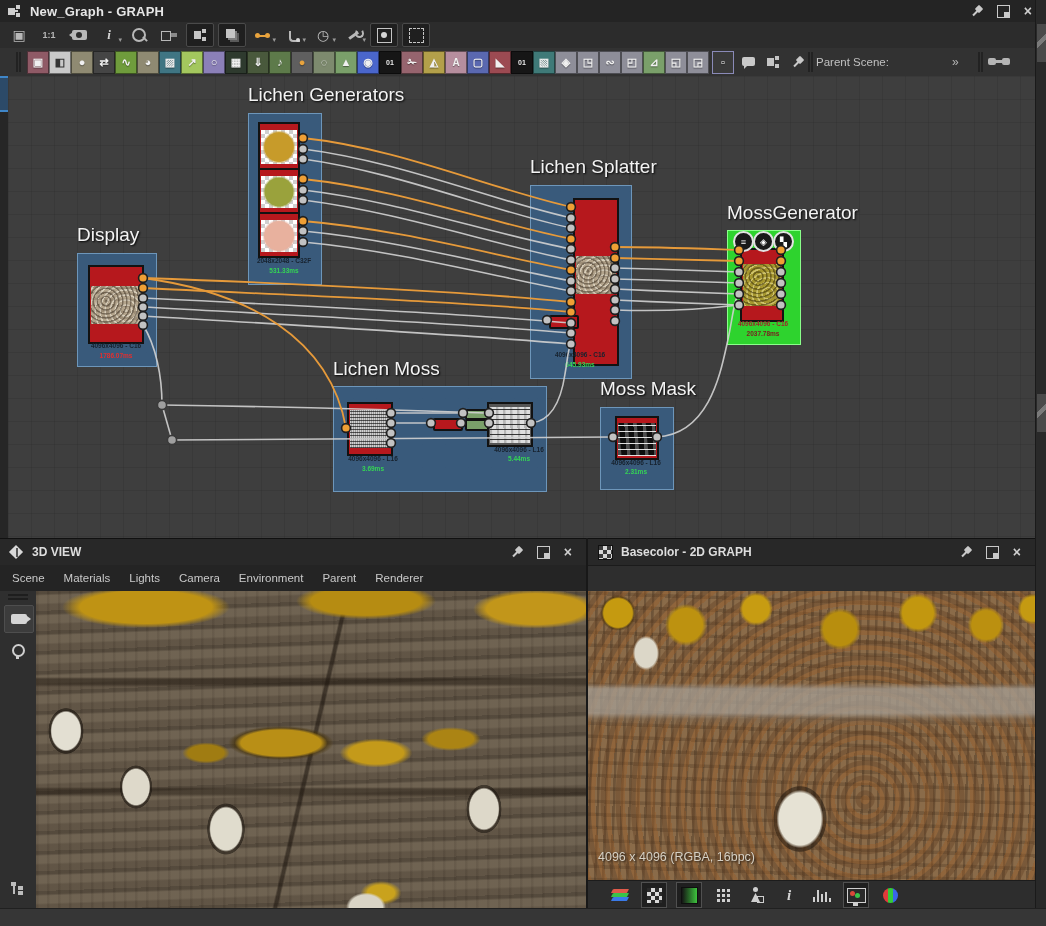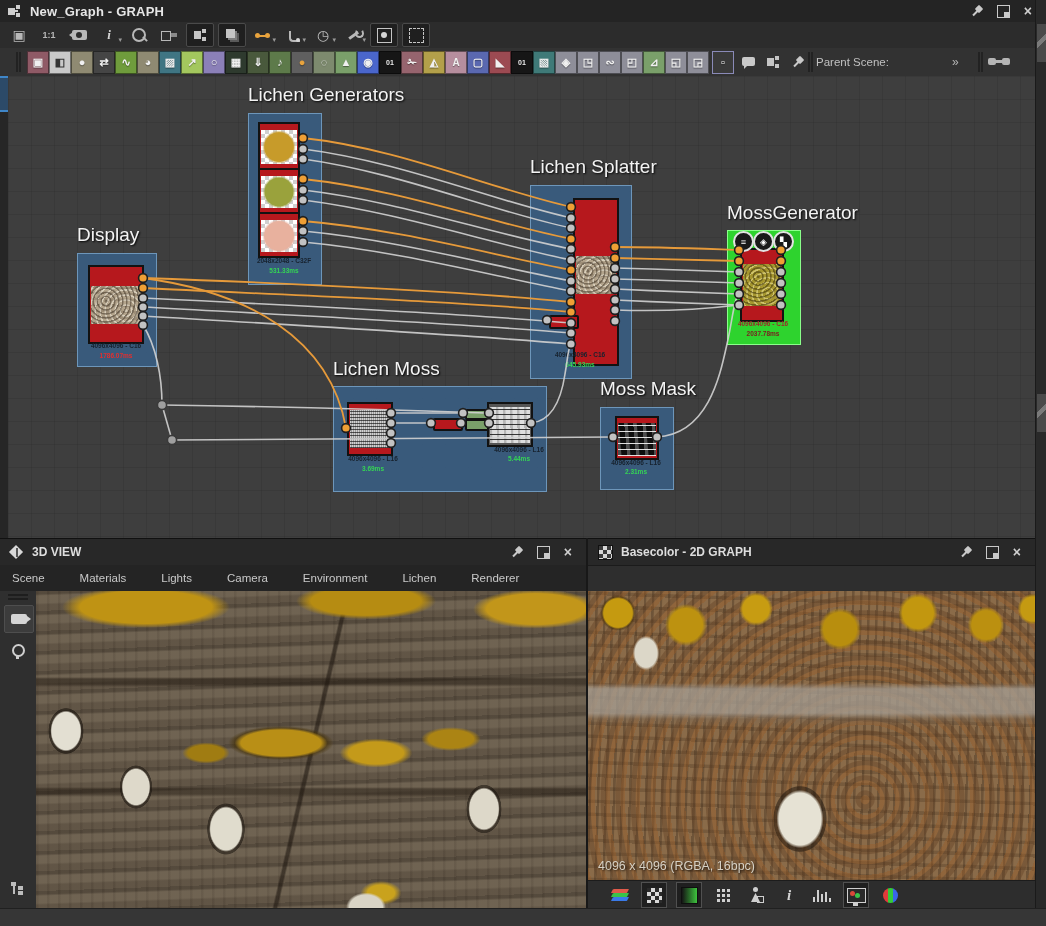--- a/index.html
+++ b/index.html
@@ -103,21 +103,21 @@
   .panel{background:#2e2e2e;border-top:1px solid #111;}
   .p3d{left:0;top:538px;width:586px;height:370px;}
   .p2d{left:588px;top:538px;width:447px;height:370px;}
   .pdivider{left:586px;top:538px;width:2px;height:370px;background:#181818;}
   .phead{position:absolute;left:0;top:0;right:0;height:26px;background:#282828;border-bottom:1px solid #1b1b1b;display:flex;align-items:center;gap:8px;padding-left:10px;}
   .ptitle{font-size:12px;font-weight:bold;color:#dedede;}
   .cubeic{width:14px;height:14px;position:relative;}
   .cubeic::before{content:"";position:absolute;left:1px;top:2px;width:10px;height:10px;background:#d8d8d8;transform:rotate(45deg);}
   .cubeic::after{content:"";position:absolute;left:6px;top:3px;width:1.5px;height:9px;background:#555;transform:rotate(0deg);}
   .checkic{width:13px;height:13px;background-image:linear-gradient(45deg,#d8d8d8 25%,transparent 25%,transparent 75%,#d8d8d8 75%),linear-gradient(45deg,#d8d8d8 25%,#3a3a3a 25%,#3a3a3a 75%,#d8d8d8 75%);background-size:8px 8px;background-position:0 0,4px 4px;border:1px solid #111;}
-  .menubar{position:absolute;left:0;top:26px;right:0;height:26px;background:#242424;display:flex;align-items:center;gap:35px;padding-left:12px;font-size:11.5px;color:#c9c9c9;border-bottom:1px solid #1b1b1b;}
+  .menubar{position:absolute;left:0;top:26px;right:0;height:26px;background:#242424;display:flex;align-items:center;gap:19px;padding-left:12px;font-size:11.5px;color:#c9c9c9;border-bottom:1px solid #1b1b1b;}
   .menubar span{cursor:default;}
   .sidebar3d{position:absolute;left:0;top:52px;width:36px;bottom:0;background:#2f2f2f;border-right:1px solid #1f1f1f;}
   .grip{position:absolute;left:8px;top:3px;width:20px;height:2px;background:#1e1e1e;box-shadow:0 4px 0 #1e1e1e;}
   .sbtn{position:absolute;left:4px;width:28px;height:26px;display:flex;align-items:center;justify-content:center;border-radius:2px;}
   .sbtn.on{background:#3c3c3c;border:1px solid #4e4e4e;}
   .ic-vcam{width:16px;height:10px;background:#d5d5d5;border-radius:2px;position:relative;}
   .ic-vcam::after{content:"";position:absolute;right:-4px;top:2px;border-left:4px solid #d5d5d5;border-top:3px solid transparent;border-bottom:3px solid transparent;}
   .ic-bulb{width:9px;height:9px;border:2px solid #cfcfcf;border-radius:50%;position:relative;}
   .ic-bulb::after{content:"";position:absolute;left:2px;top:9px;width:3px;height:4px;background:#cfcfcf;}
   .ic-tree{width:14px;height:12px;position:relative;}
@@ -165,21 +165,21 @@
     radial-gradient(circle 30px at 98px 34px,#bd9210 0 55%,transparent 70%),
     radial-gradient(circle 24px at 168px 18px,#c79c12 0 55%,transparent 70%),
     radial-gradient(circle 30px at 252px 38px,#b88e0e 0 55%,transparent 70%),
     radial-gradient(circle 28px at 330px 22px,#c2970f 0 55%,transparent 70%),
     radial-gradient(circle 26px at 398px 34px,#bb9010 0 55%,transparent 70%),
     radial-gradient(circle 22px at 445px 18px,#c49a12 0 55%,transparent 70%),
     linear-gradient(to bottom,transparent 0 92px,rgba(165,158,148,.75) 98px 122px,rgba(120,105,88,.4) 128px,transparent 136px),
     repeating-radial-gradient(circle at 62% 72%,rgba(152,92,40,.4) 0 4px,rgba(96,62,34,.4) 5px 9px,transparent 10px 15px),
     repeating-linear-gradient(92deg,rgba(45,30,18,.3) 0 2px,transparent 3px 8px),
     repeating-linear-gradient(2deg,rgba(60,40,22,.25) 0 3px,transparent 4px 13px);}
-  .status2d{position:absolute;left:10px;top:268px;font-size:12.5px;color:#d6d0c4;text-shadow:1px 1px 2px rgba(0,0,0,.7);text-align:center;}
+  .status2d{position:absolute;left:10px;top:259px;font-size:12.5px;color:#d6d0c4;text-shadow:1px 1px 2px rgba(0,0,0,.7);text-align:center;}
 
   .bbar{position:absolute;left:0;bottom:0;right:0;height:28px;background:#2d2d2d;display:flex;align-items:center;gap:9px;padding-left:20px;border-top:1px solid #1c1c1c;}
   .b2{width:24px;height:24px;display:flex;align-items:center;justify-content:center;position:relative;}
   .b2.boxed{background:#1f1f1f;border:1px solid #505050;}
   .ic-stack{width:16px;height:14px;position:relative;}
   .ic-stack i{position:absolute;left:0;width:16px;height:6px;transform:skewX(-30deg) scaleY(.7);border-radius:1px;}
   .ic-checker2{width:15px;height:15px;background-image:linear-gradient(45deg,#d8d8d8 25%,transparent 25%,transparent 75%,#d8d8d8 75%),linear-gradient(45deg,#d8d8d8 25%,#2a2a2a 25%,#2a2a2a 75%,#d8d8d8 75%);background-size:8px 8px;background-position:0 0,4px 4px;}
   .ic-ggrad{width:15px;height:15px;background:linear-gradient(90deg,#151515,#3ec43e);border:1px solid #0f0f0f;}
   .ic-dots9{width:15px;height:15px;background-image:radial-gradient(circle 1.6px,#cfcfcf 0 1.6px,transparent 2px);background-size:5px 5px;}
   .ic-man{width:14px;height:16px;position:relative;}
@@ -586,21 +586,21 @@
         <span class="maxic"></span>
         <span class="closeic">×</span>
       </span>
     </div>
     <div class="menubar">
       <span>Scene</span>
       <span>Materials</span>
       <span>Lights</span>
       <span>Camera</span>
       <span>Environment</span>
-      <span>Lichen</span>
+      <span>Parent</span>
       <span>Renderer</span>
     </div>
     <div class="sidebar3d">
       <div class="grip"></div>
       <div class="sbtn on" style="top:14px;">
           <span class="ic-vcam"></span>
         </div>
       <div class="sbtn" style="top:46px;">
           <span class="ic-bulb"></span>
         </div>

